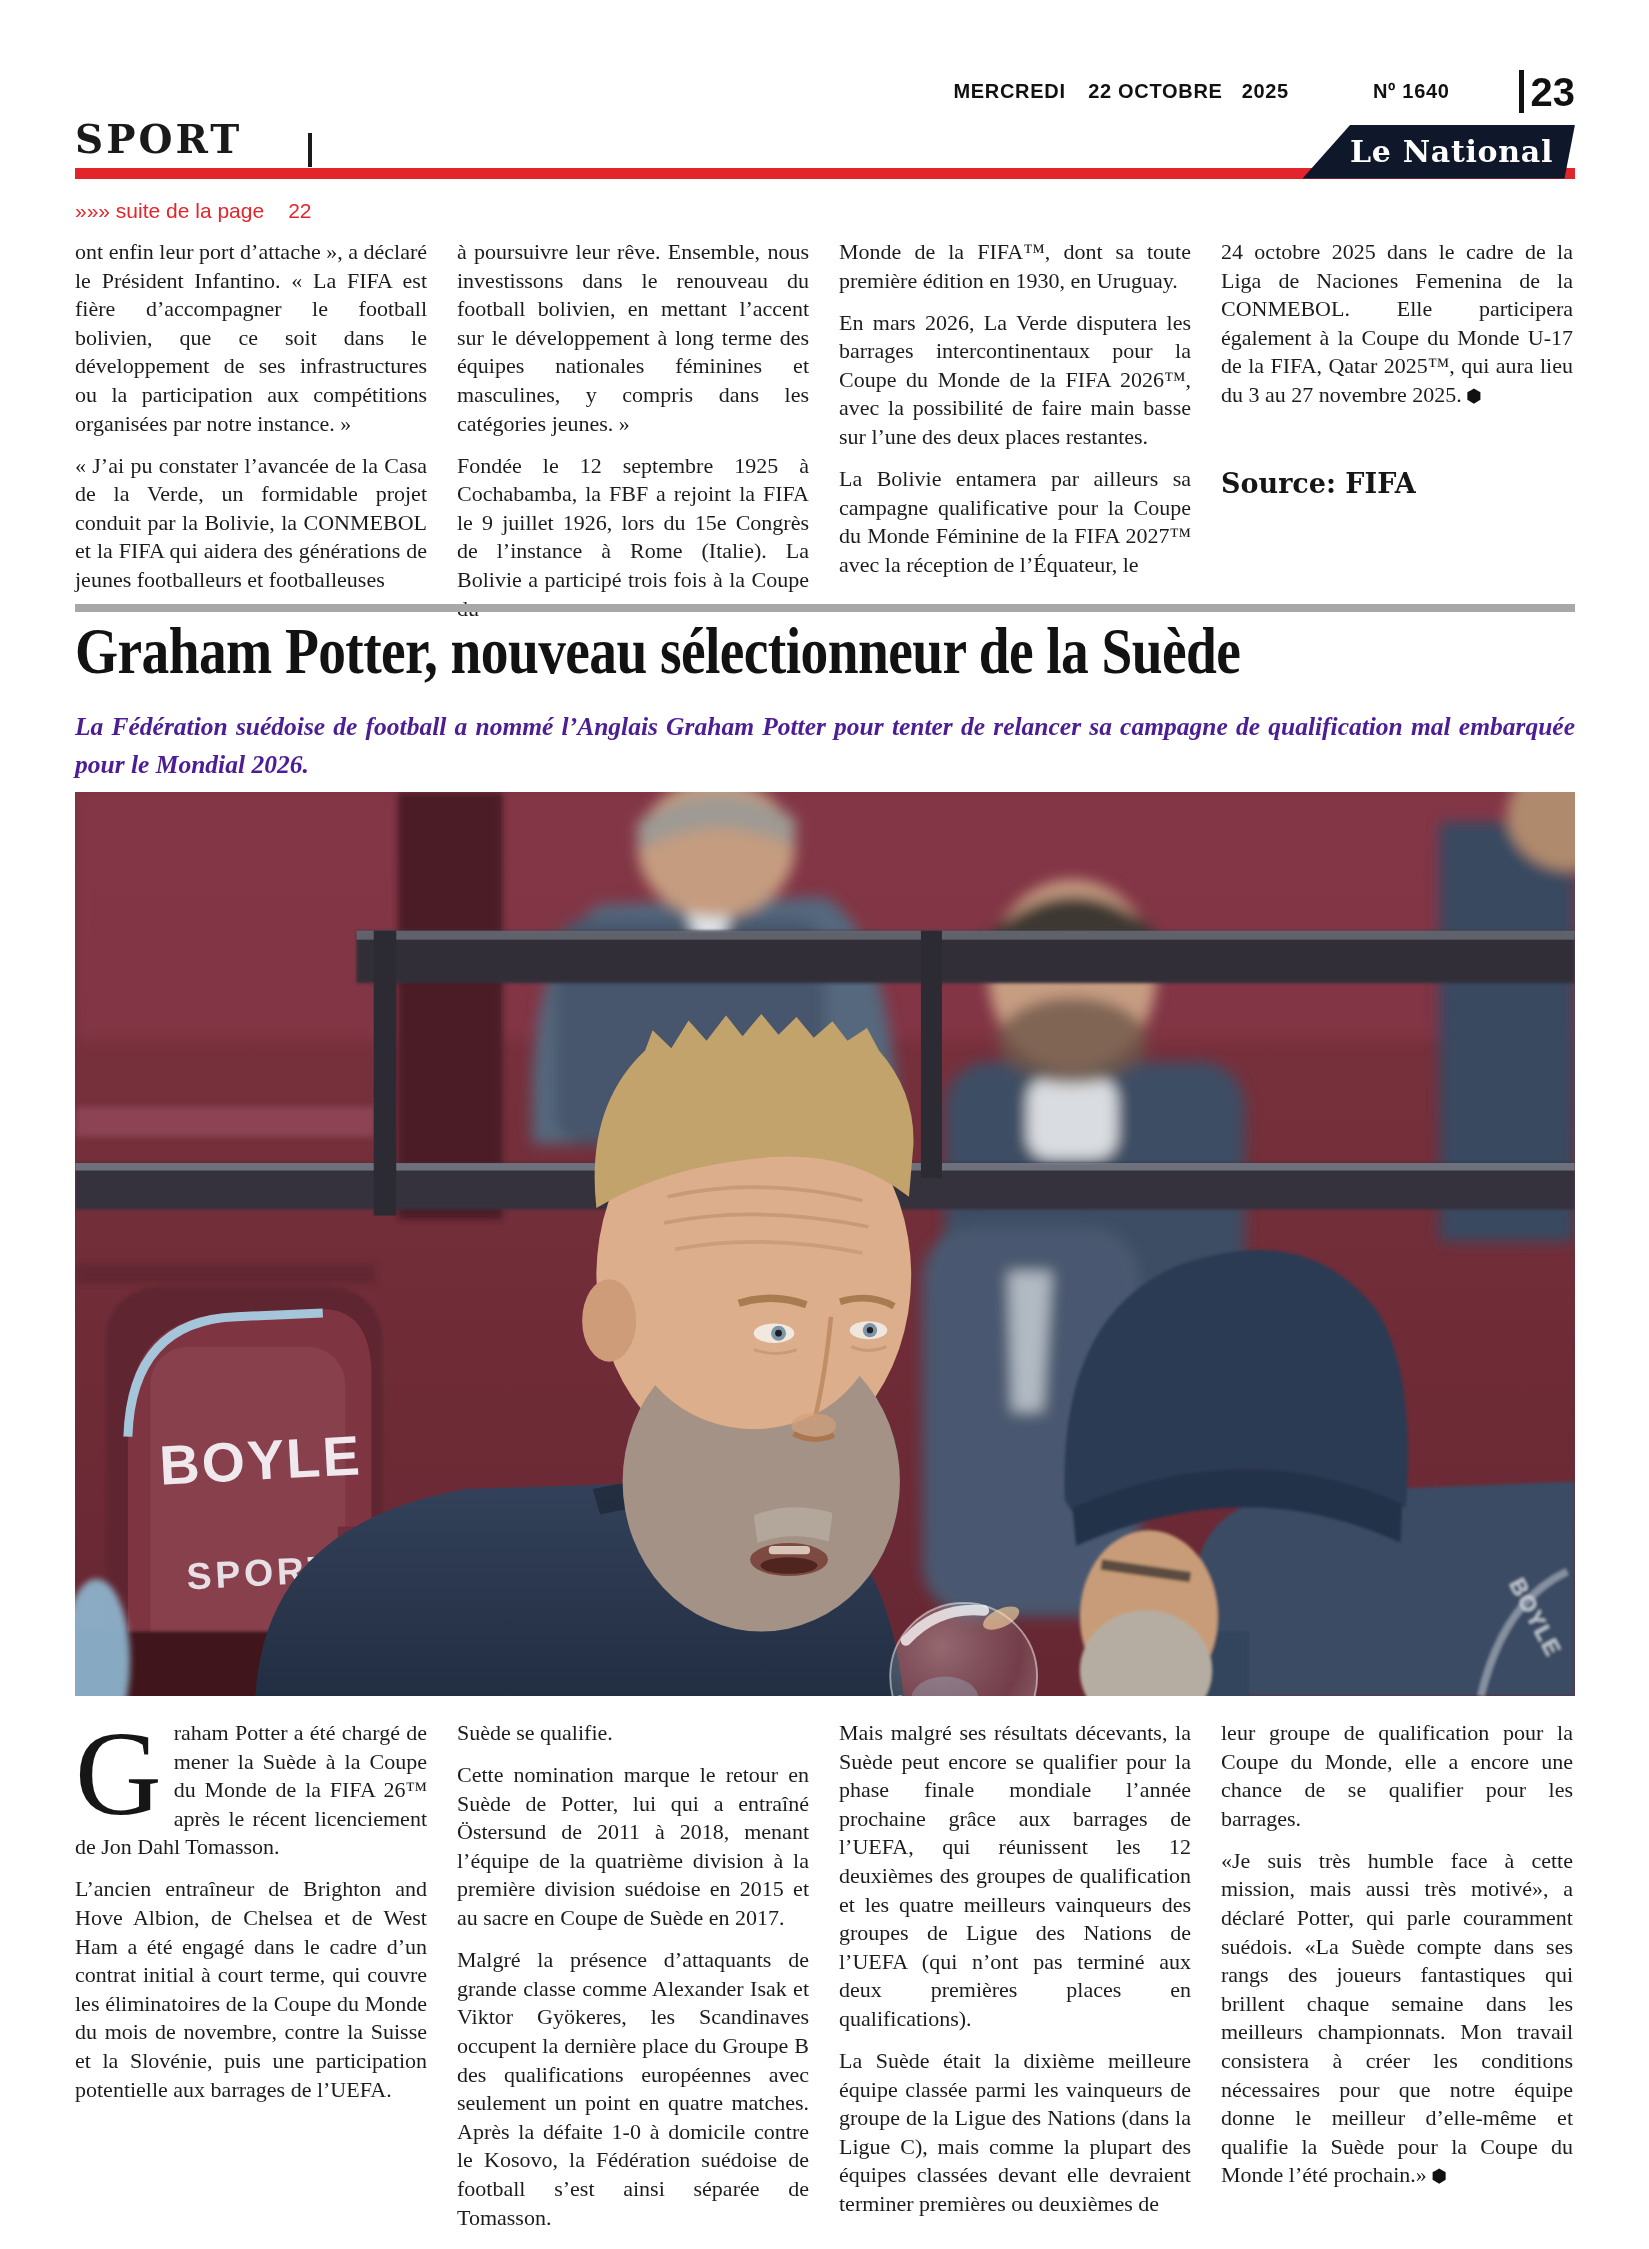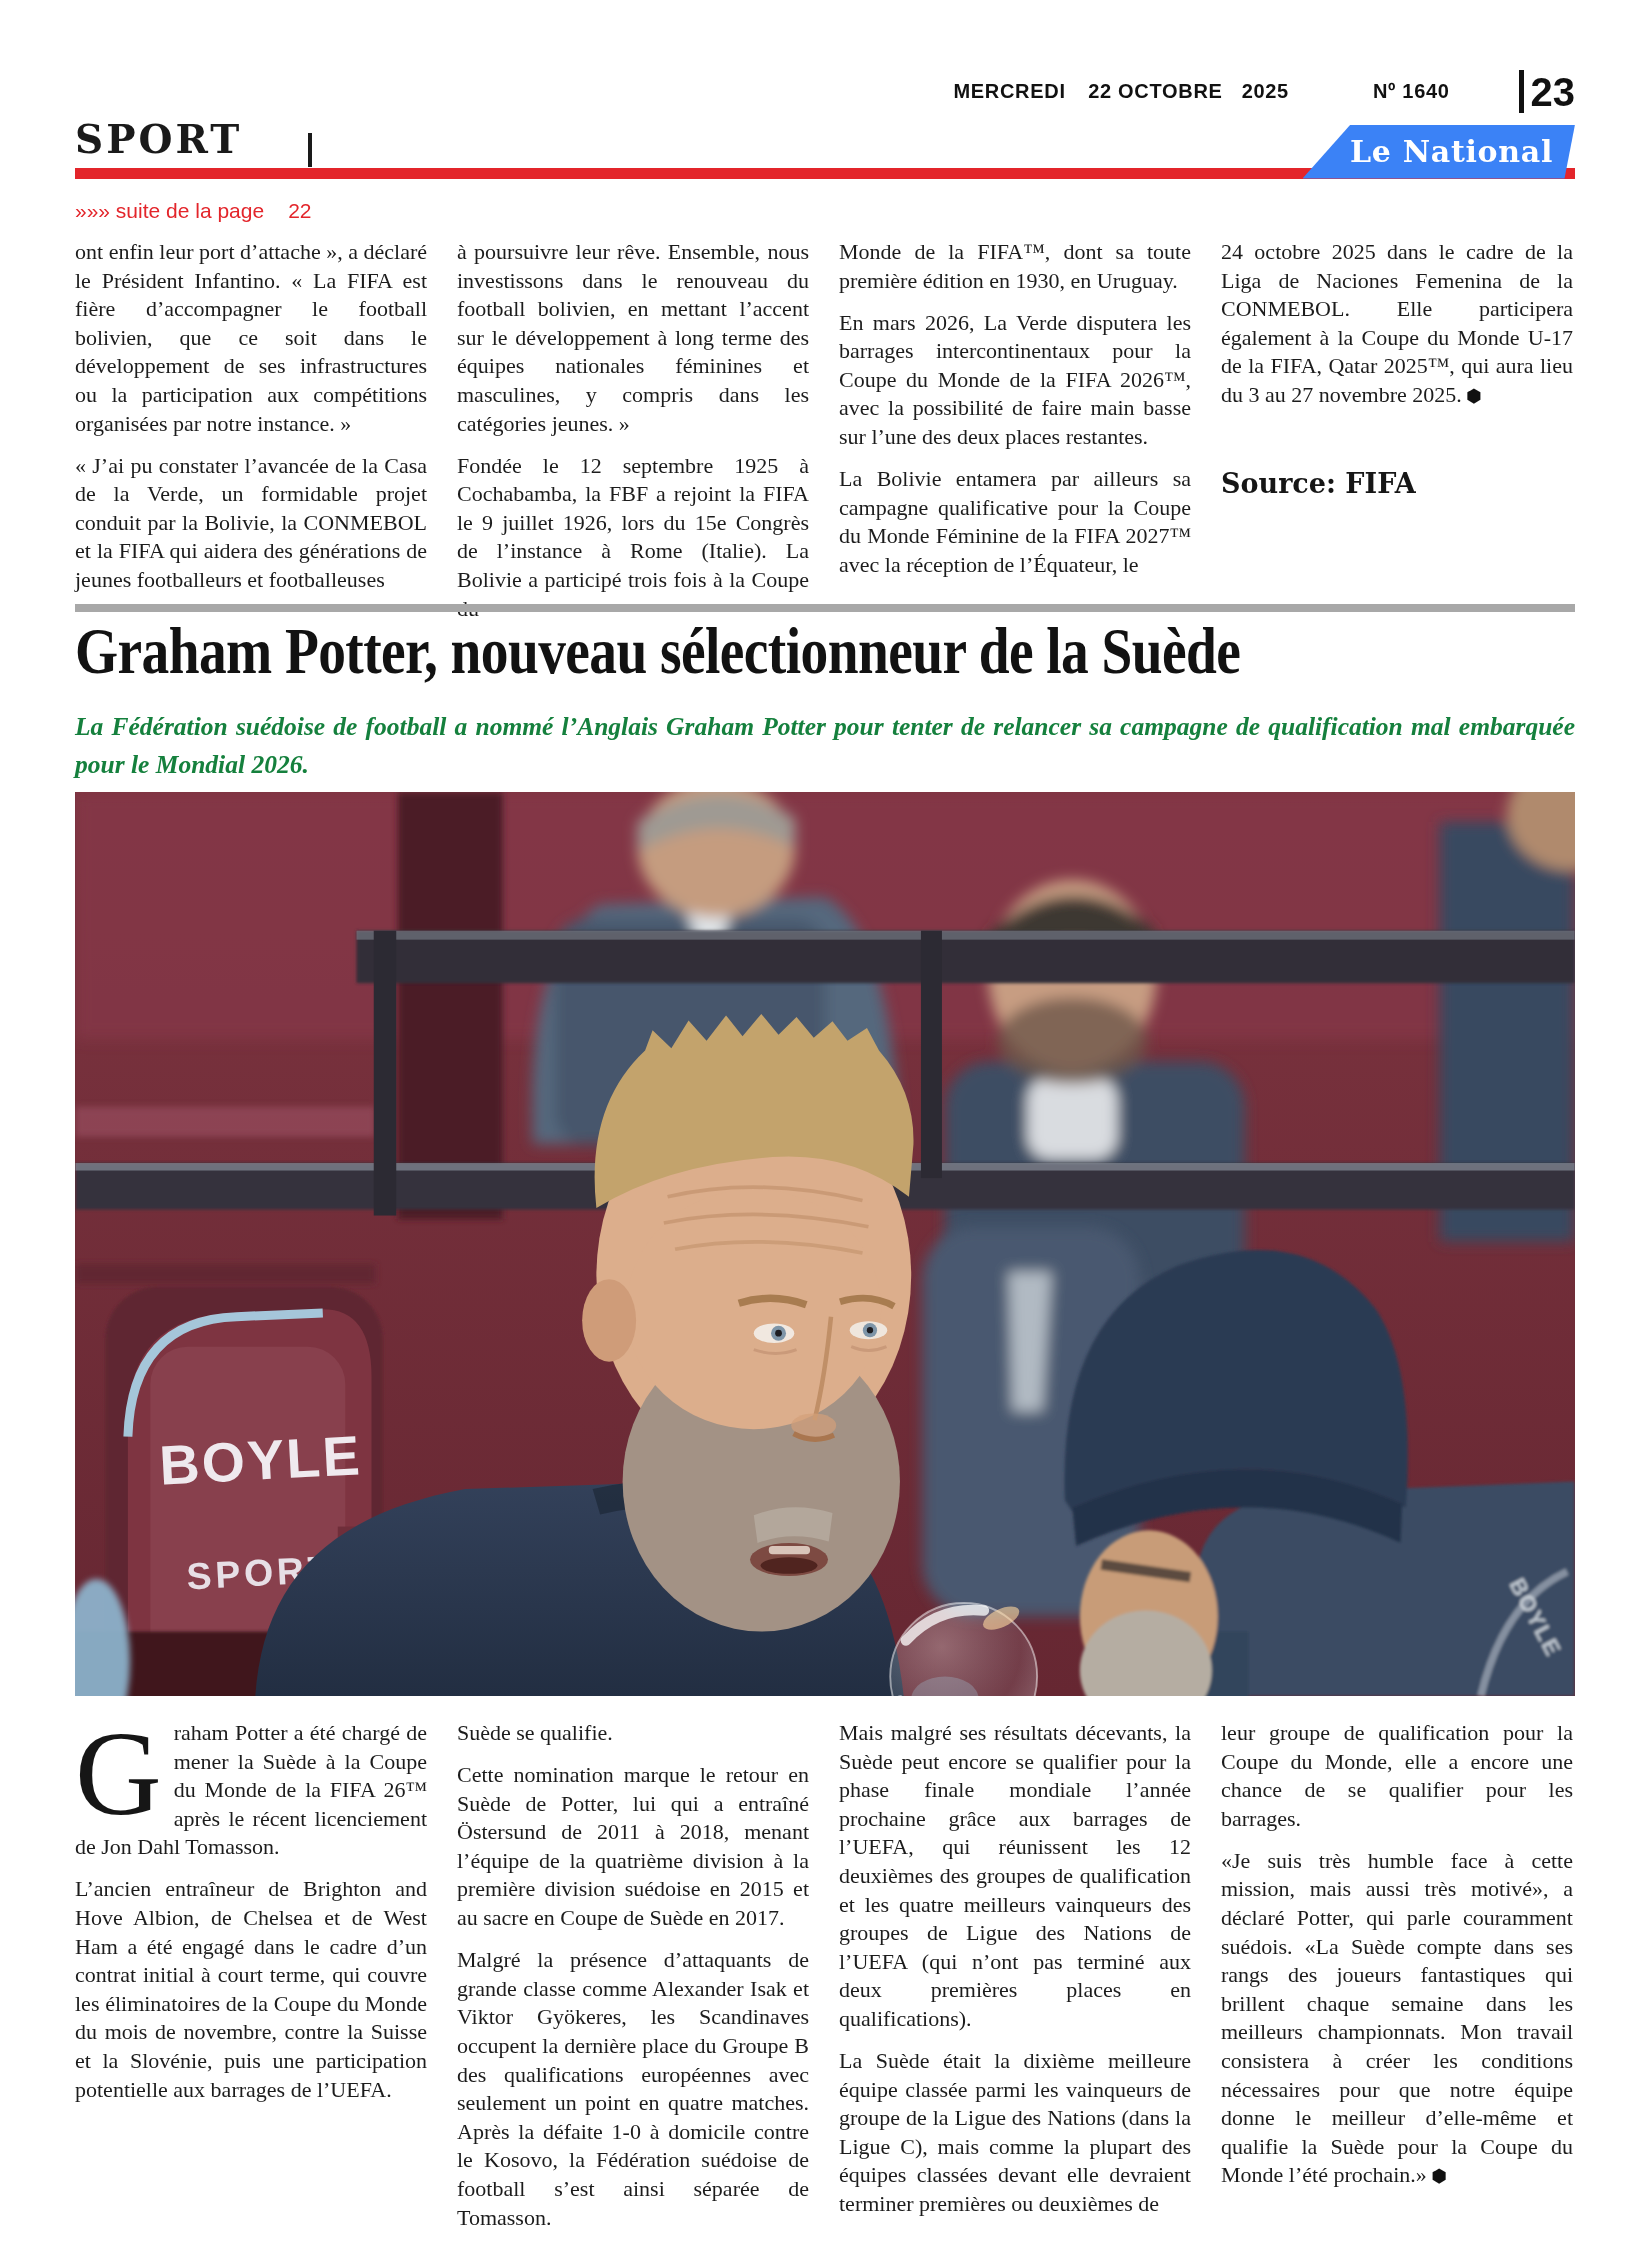--- a/index.html
+++ b/index.html
@@ -27,21 +27,21 @@
   .masthead { position:absolute; top:120px; left:75px; width:1500px; height:60px; }
   .section-title {
     font-family:"DejaVu Serif", serif; font-weight:bold;
     font-size:39px; letter-spacing:3px; color:#1a1a1a; line-height:1;
     display:inline-block;
   }
   .section-pipe { display:inline-block; width:3.7px; height:34px; background:#1a1a1a; margin-left:66px; vertical-align:middle; }
   .red-bar { position:absolute; left:0; right:0; top:48px; height:10.5px; background:#E3252B; }
   .brand-badge {
     position:absolute; right:0; top:4.5px; height:54px; width:247px;
-    background:#3b82f6;
+    background:#0f172a;
     clip-path:polygon(48px 0, 100% 0, calc(100% - 10.5px) 100%, 0 100%);
     display:flex; align-items:center; justify-content:center; padding-left:25.5px;
   }
   .brand-badge span {
     font-family:"DejaVu Serif", serif; font-weight:bold;
     font-size:30px; color:#ffffff; letter-spacing:0.7px;
   }
 
   
   .continuation {
@@ -72,21 +72,21 @@
   .gray-rule { position:absolute; top:604px; left:75px; width:1500px; height:8.2px; background:#a8a8a8; }
   .headline {
     position:absolute; top:618px; left:75px;
     font-family:"Liberation Serif", serif; font-weight:bold;
     font-size:66px; line-height:1; letter-spacing:-0.7px; color:#121212;
     transform:scaleX(0.84); transform-origin:left top; white-space:nowrap;
   }
   .standfirst {
     position:absolute; top:708px; left:75px; width:1500px;
     font-style:italic; font-weight:bold; font-size:25.5px; line-height:1.5;
-    text-align:justify; color:#15803d;
+    text-align:justify; color:#4c1d95;
   }
 
   
   .photo { position:absolute; top:792px; left:75px; width:1500px; height:904px; overflow:hidden; background:#6e2b36; }
   .photo svg { display:block; }
 </style>
 </head>
 <body>
 
 <div class="page">

